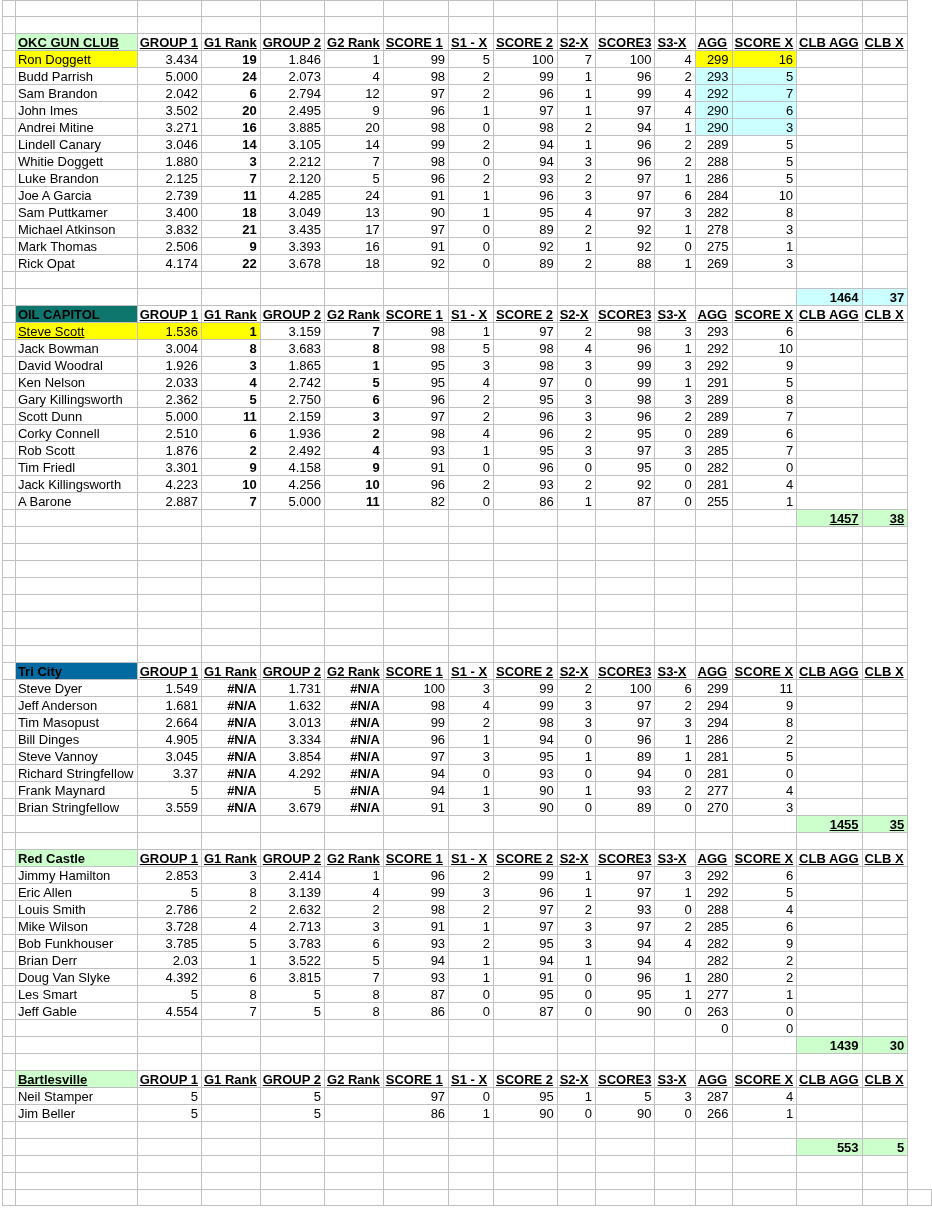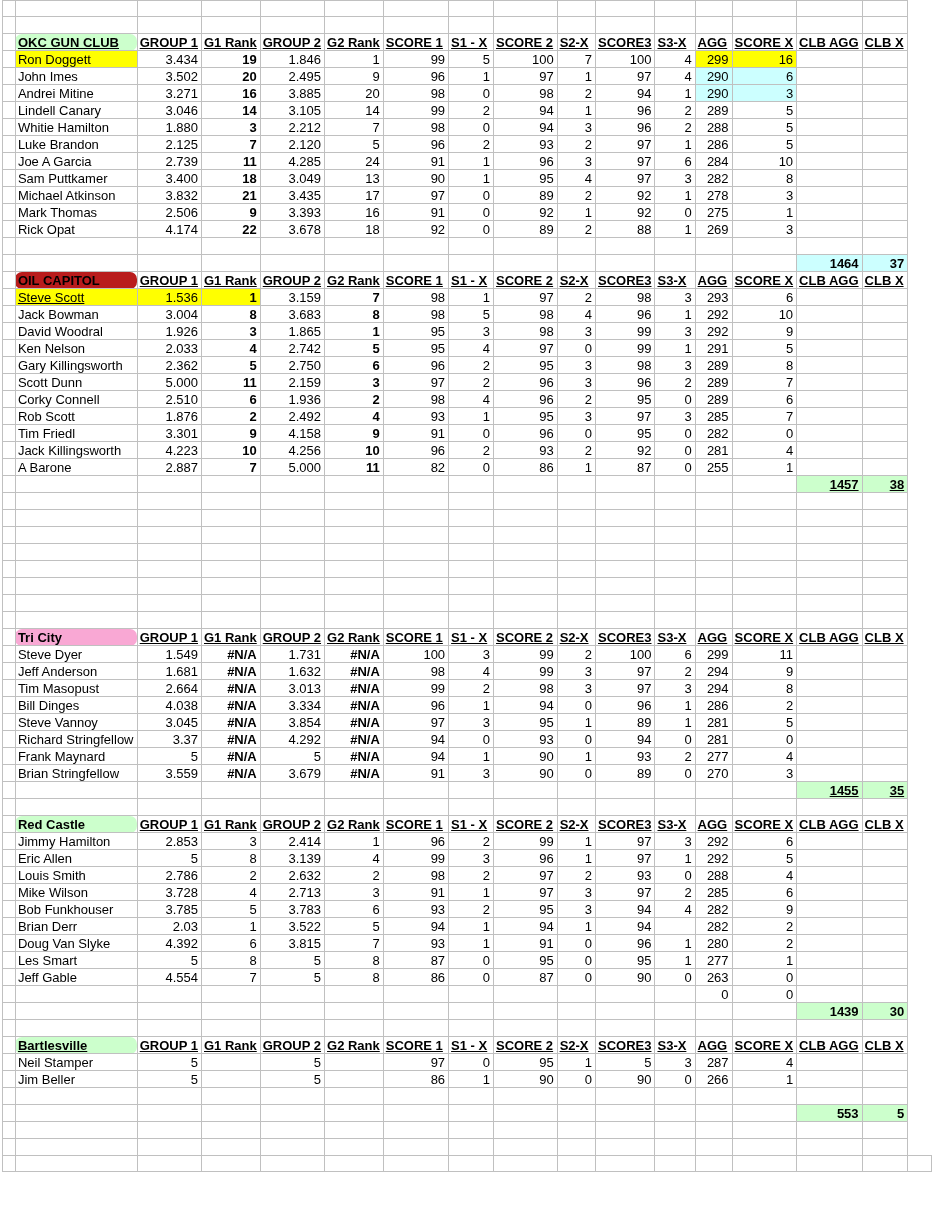--- a/index.html
+++ b/index.html
@@ -14,21 +14,21 @@
   td{
     font-size:13px;line-height:15px;height:15px;
     padding:0 3px 0 2px;white-space:nowrap;overflow:hidden;
     border:1px solid #C0C0C0;color:#000;
   }
   td.filler{border:none;background:#fff;}
   tr.bottom td.filler{border:1px solid #C0C0C0;}
   td.num{text-align:right;}
   td.name{text-align:left;}
   td.colhead{font-weight:bold;text-decoration:underline;text-align:left;}
-  td.club{font-weight:bold;border-radius:7px;}
+  td.club{font-weight:bold;}
   .b{font-weight:bold;}
   .ul{text-decoration:underline;}
 </style>
 </head>
 <body>
 
 <table>
   <colgroup>
     <col style="width:18px">
       <col style="width:122px">
@@ -120,20 +120,58 @@
         <td class="num">100</td>
         <td class="num">4</td>
         <td class="num" style="background: rgb(255, 255, 0);">299</td>
         <td class="num" style="background: rgb(255, 255, 0);">16</td>
         <td class="num"></td>
         <td class="num"></td>
         <td class="filler"></td>
       </tr>
       <tr>
         <td></td>
+        <td class="name">Budd Parrish</td>
+        <td class="num">5.000</td>
+        <td class="num b">24</td>
+        <td class="num">2.073</td>
+        <td class="num">4</td>
+        <td class="num">98</td>
+        <td class="num">2</td>
+        <td class="num">99</td>
+        <td class="num">1</td>
+        <td class="num">96</td>
+        <td class="num">2</td>
+        <td class="num" style="background: rgb(204, 255, 255);">293</td>
+        <td class="num" style="background: rgb(204, 255, 255);">5</td>
+        <td class="num"></td>
+        <td class="num"></td>
+        <td class="filler"></td>
+      </tr>
+      <tr>
+        <td></td>
+        <td class="name">Sam Brandon</td>
+        <td class="num">2.042</td>
+        <td class="num b">6</td>
+        <td class="num">2.794</td>
+        <td class="num">12</td>
+        <td class="num">97</td>
+        <td class="num">2</td>
+        <td class="num">96</td>
+        <td class="num">1</td>
+        <td class="num">99</td>
+        <td class="num">4</td>
+        <td class="num" style="background: rgb(204, 255, 255);">292</td>
+        <td class="num" style="background: rgb(204, 255, 255);">7</td>
+        <td class="num"></td>
+        <td class="num"></td>
+        <td class="filler"></td>
+      </tr>
+      <tr>
+        <td></td>
         <td class="name">John Imes</td>
         <td class="num">3.502</td>
         <td class="num b">20</td>
         <td class="num">2.495</td>
         <td class="num">9</td>
         <td class="num">96</td>
         <td class="num">1</td>
         <td class="num">97</td>
         <td class="num">1</td>
         <td class="num">97</td>
@@ -177,21 +215,21 @@
         <td class="num">96</td>
         <td class="num">2</td>
         <td class="num">289</td>
         <td class="num">5</td>
         <td class="num"></td>
         <td class="num"></td>
         <td class="filler"></td>
       </tr>
       <tr>
         <td></td>
-        <td class="name">Whitie Hamilton</td>
+        <td class="name">Whitie Doggett</td>
         <td class="num">1.880</td>
         <td class="num b">3</td>
         <td class="num">2.212</td>
         <td class="num">7</td>
         <td class="num">98</td>
         <td class="num">0</td>
         <td class="num">94</td>
         <td class="num">3</td>
         <td class="num">96</td>
         <td class="num">2</td>
@@ -348,21 +386,21 @@
         <td></td>
         <td></td>
         <td></td>
         <td></td>
         <td class="num b" style="background: rgb(204, 255, 255); margin-left: 20px;">1464</td>
         <td class="num b" style="background: rgb(204, 255, 255);">37</td>
         <td class="filler"></td>
       </tr>
       <tr>
         <td></td>
-        <td class="name club" style="background: #b91c1c;">OIL CAPITOL</td>
+        <td class="name club" style="background: #0f766e;">OIL CAPITOL</td>
         <td class="colhead">GROUP 1</td>
         <td class="colhead">G1 Rank</td>
         <td class="colhead">GROUP 2</td>
         <td class="colhead">G2 Rank</td>
         <td class="colhead">SCORE 1</td>
         <td class="colhead">S1 - X</td>
         <td class="colhead">SCORE 2</td>
         <td class="colhead">S2-X</td>
         <td class="colhead">SCORE3</td>
         <td class="colhead">S3-X</td>
@@ -747,21 +785,21 @@
         <td></td>
         <td></td>
         <td></td>
         <td></td>
         <td></td>
         <td></td>
         <td class="filler"></td>
       </tr>
       <tr>
         <td></td>
-        <td class="name club" style="background: #f9a8d4;">Tri City</td>
+        <td class="name club" style="background: #0369a1;">Tri City</td>
         <td class="colhead">GROUP 1</td>
         <td class="colhead">G1 Rank</td>
         <td class="colhead">GROUP 2</td>
         <td class="colhead">G2 Rank</td>
         <td class="colhead">SCORE 1</td>
         <td class="colhead">S1 - X</td>
         <td class="colhead">SCORE 2</td>
         <td class="colhead">S2-X</td>
         <td class="colhead">SCORE3</td>
         <td class="colhead">S3-X</td>
@@ -824,21 +862,21 @@
         <td class="num">3</td>
         <td class="num">294</td>
         <td class="num">8</td>
         <td class="num"></td>
         <td class="num"></td>
         <td class="filler"></td>
       </tr>
       <tr>
         <td></td>
         <td class="name">Bill Dinges</td>
-        <td class="num">4.038</td>
+        <td class="num">4.905</td>
         <td class="num b">#N/A</td>
         <td class="num">3.334</td>
         <td class="num b">#N/A</td>
         <td class="num">96</td>
         <td class="num">1</td>
         <td class="num">94</td>
         <td class="num">0</td>
         <td class="num">96</td>
         <td class="num">1</td>
         <td class="num">286</td>

